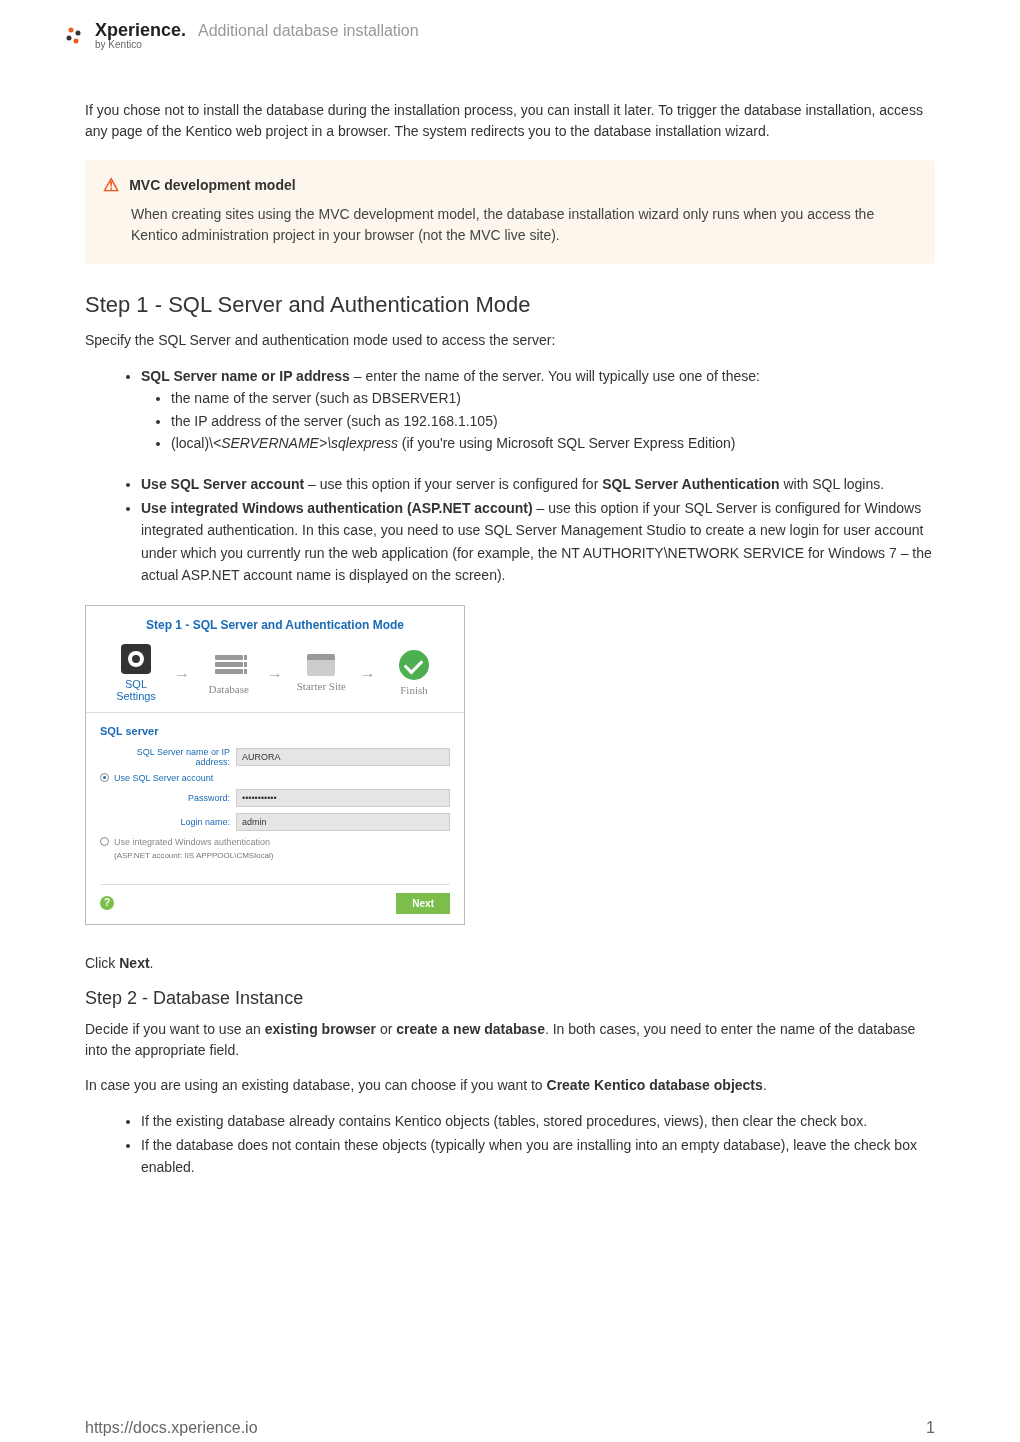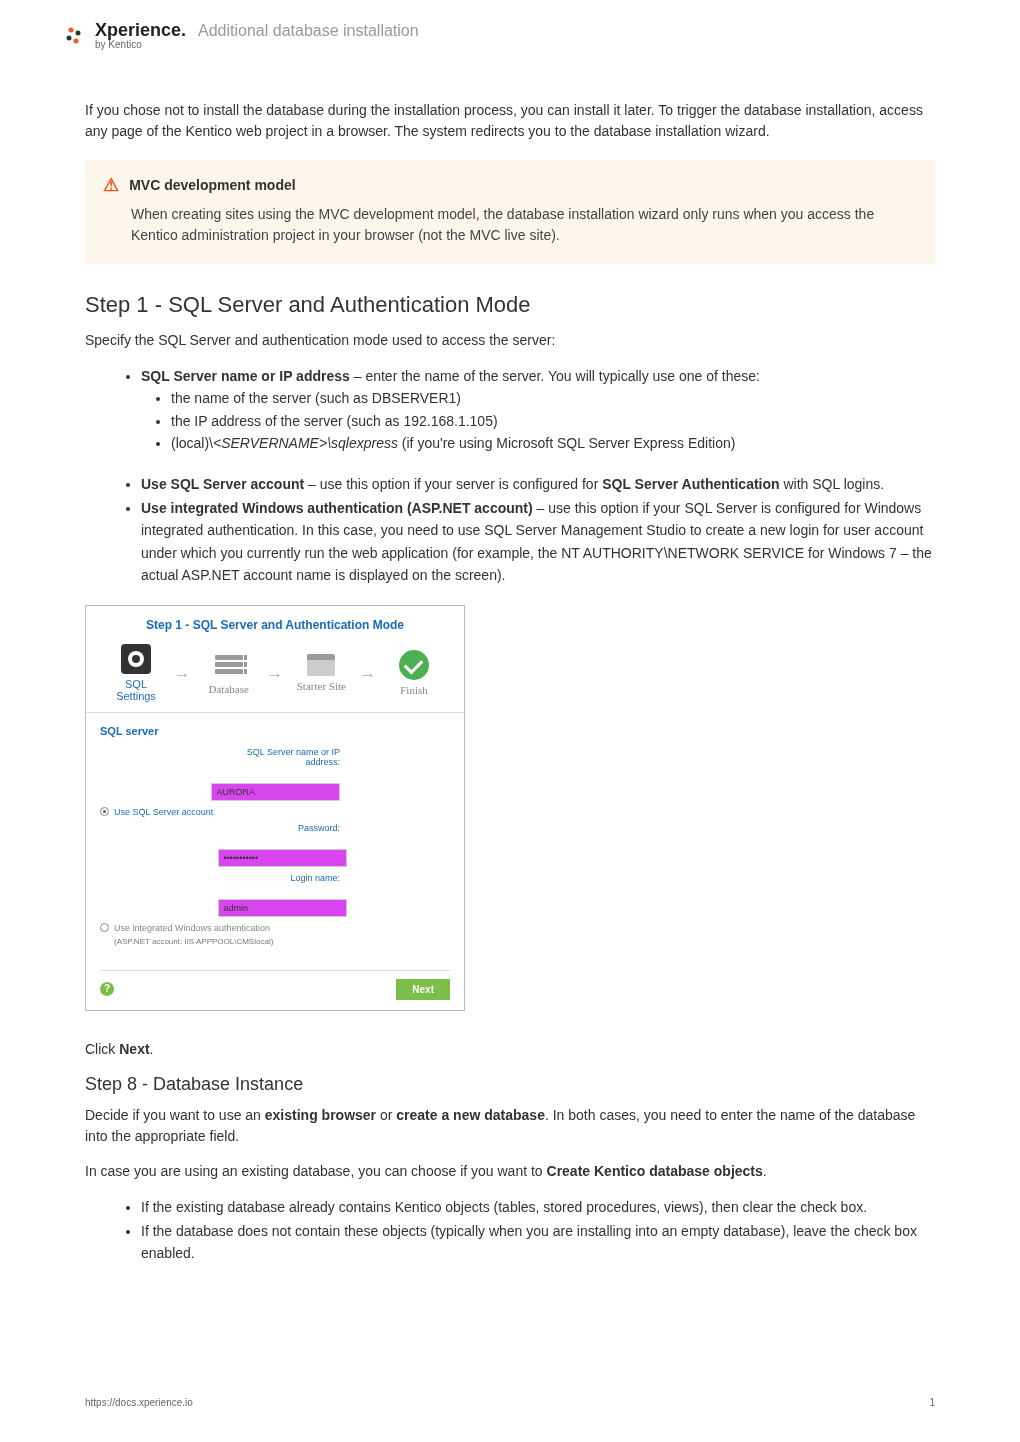--- a/index.html
+++ b/index.html
@@ -114,47 +114,47 @@
   .gear-ico::after { content: ""; position: absolute; inset: 11px; background: #333; border-radius: 50%; }
   .db-ico { width: 28px; height: 28px; display: flex; flex-direction: column; gap: 2px; justify-content: center; }
   .db-ico span { height: 5px; background: #999; border-radius: 1px; display: block; position: relative; }
   .db-ico span::before { content:""; position:absolute; right:-4px; top:0; width:3px; height:5px; background:#999; }
   .site-ico { width: 28px; height: 22px; background: linear-gradient(#999 0 6px, #ccc 6px 100%); border-radius: 2px; }
   .check-ico { width: 30px; height: 30px; background: #4caf50; border-radius: 50%; position: relative; }
   .check-ico::after { content:""; position:absolute; left:9px; top:6px; width:8px; height:14px; border-right:3px solid #fff; border-bottom:3px solid #fff; transform: rotate(45deg); }
   .wiz-arrow { color: #aaa; font-size: 16px; }
   .wiz-divider { border-top: 1px solid #ddd; margin: 10px -14px 12px -14px; }
   .wiz-section-title { color: #1a6bb5; font-weight: 700; font-size: 11px; margin-bottom: 10px; }
-  .wiz-row { display: flex; align-items: center; margin-bottom: 6px; gap: 16px; flex-direction: column; }
+  .wiz-row { display: flex; align-items: center; margin-bottom: 6px; gap: 6px; }
   .wiz-label { width: 130px; text-align: right; color: #1a6bb5; font-size: 9px; }
-  .wiz-input { flex: 1; border: 1px solid #ccc; padding: 3px 5px; font-size: 9px; color: #333; background: #d946ef; }
+  .wiz-input { flex: 1; border: 1px solid #ccc; padding: 3px 5px; font-size: 9px; color: #333; background: #e5e5e5; }
   .wiz-radio-row { display: flex; align-items: center; gap: 5px; margin: 6px 0; }
   .wiz-radio { width: 9px; height: 9px; border: 1px solid #888; border-radius: 50%; display: inline-block; position: relative; }
   .wiz-radio.checked::after { content:""; position:absolute; inset:2px; background:#1a6bb5; border-radius:50%; }
   .wiz-radio-label { color: #1a6bb5; font-size: 9px; }
   .wiz-sublabel { color: #777; font-size: 8px; margin-left: 14px; margin-top: -2px; }
   .wiz-indent { margin-left: 14px; }
   .wiz-footer { display: flex; justify-content: space-between; align-items: center; margin-top: 24px; border-top: 1px solid #ddd; padding-top: 8px; }
   .help-ico { width: 14px; height: 14px; border-radius: 50%; background: #7bbf4a; color: #fff; font-size: 10px; font-weight:700; text-align: center; line-height: 14px; }
   .next-btn { background: #7bbf4a; color: #fff; border: none; padding: 5px 16px; font-size: 10px; font-weight: 700; }
 
   h3.step-head-sm {
     font-size: 18px;
     font-weight: 500;
     color: #333;
     margin-bottom: 10px;
   }
   .footer-row {
     position: absolute;
-    bottom: 34px;
+    bottom: 5px;
     left: 85px;
     right: 85px;
     display: flex;
     justify-content: space-between;
-    font-size: 10px;
+    font-size: 16px;
     color: #666;
   }
 </style>
 </head>
 <body>
 
 <div class="header">
   <div style="display:flex;align-items:flex-end;gap:6px;">
     <svg width="24" height="24" viewBox="0 0 24 24">
       <circle cx="6" cy="4" r="2.5" fill="#f05a22"></circle>
@@ -263,21 +263,21 @@
   <div class="wiz-footer">
     <div class="help-ico">?</div>
     <button class="next-btn">Next</button>
   </div>
 </div>
 
 <p class="para">
   <span>Click </span><span class="bold">Next</span><span>.</span>
 </p>
 
-<h3 class="step-head-sm">Step 8 - Database Instance</h3>
+<h3 class="step-head-sm">Step 2 - Database Instance</h3>
 <p class="para">
   <span>Decide if you want to use an </span><span class="bold">existing browser</span><span> or </span><span class="bold">create a new database</span><span>. In both cases, you need to enter the name of the database into the appropriate field.</span>
 </p>
 <p class="para">
   <span>In case you are using an existing database, you can choose if you want to </span><span class="bold">Create Kentico database objects</span><span>.</span>
 </p>
 <ul class="main-list">
   <li>If the existing database already contains Kentico objects (tables, stored procedures, views), then clear the check box.</li>
   <li>If the database does not contain these objects (typically when you are installing into an empty database), leave the check box enabled.</li>
 </ul>

